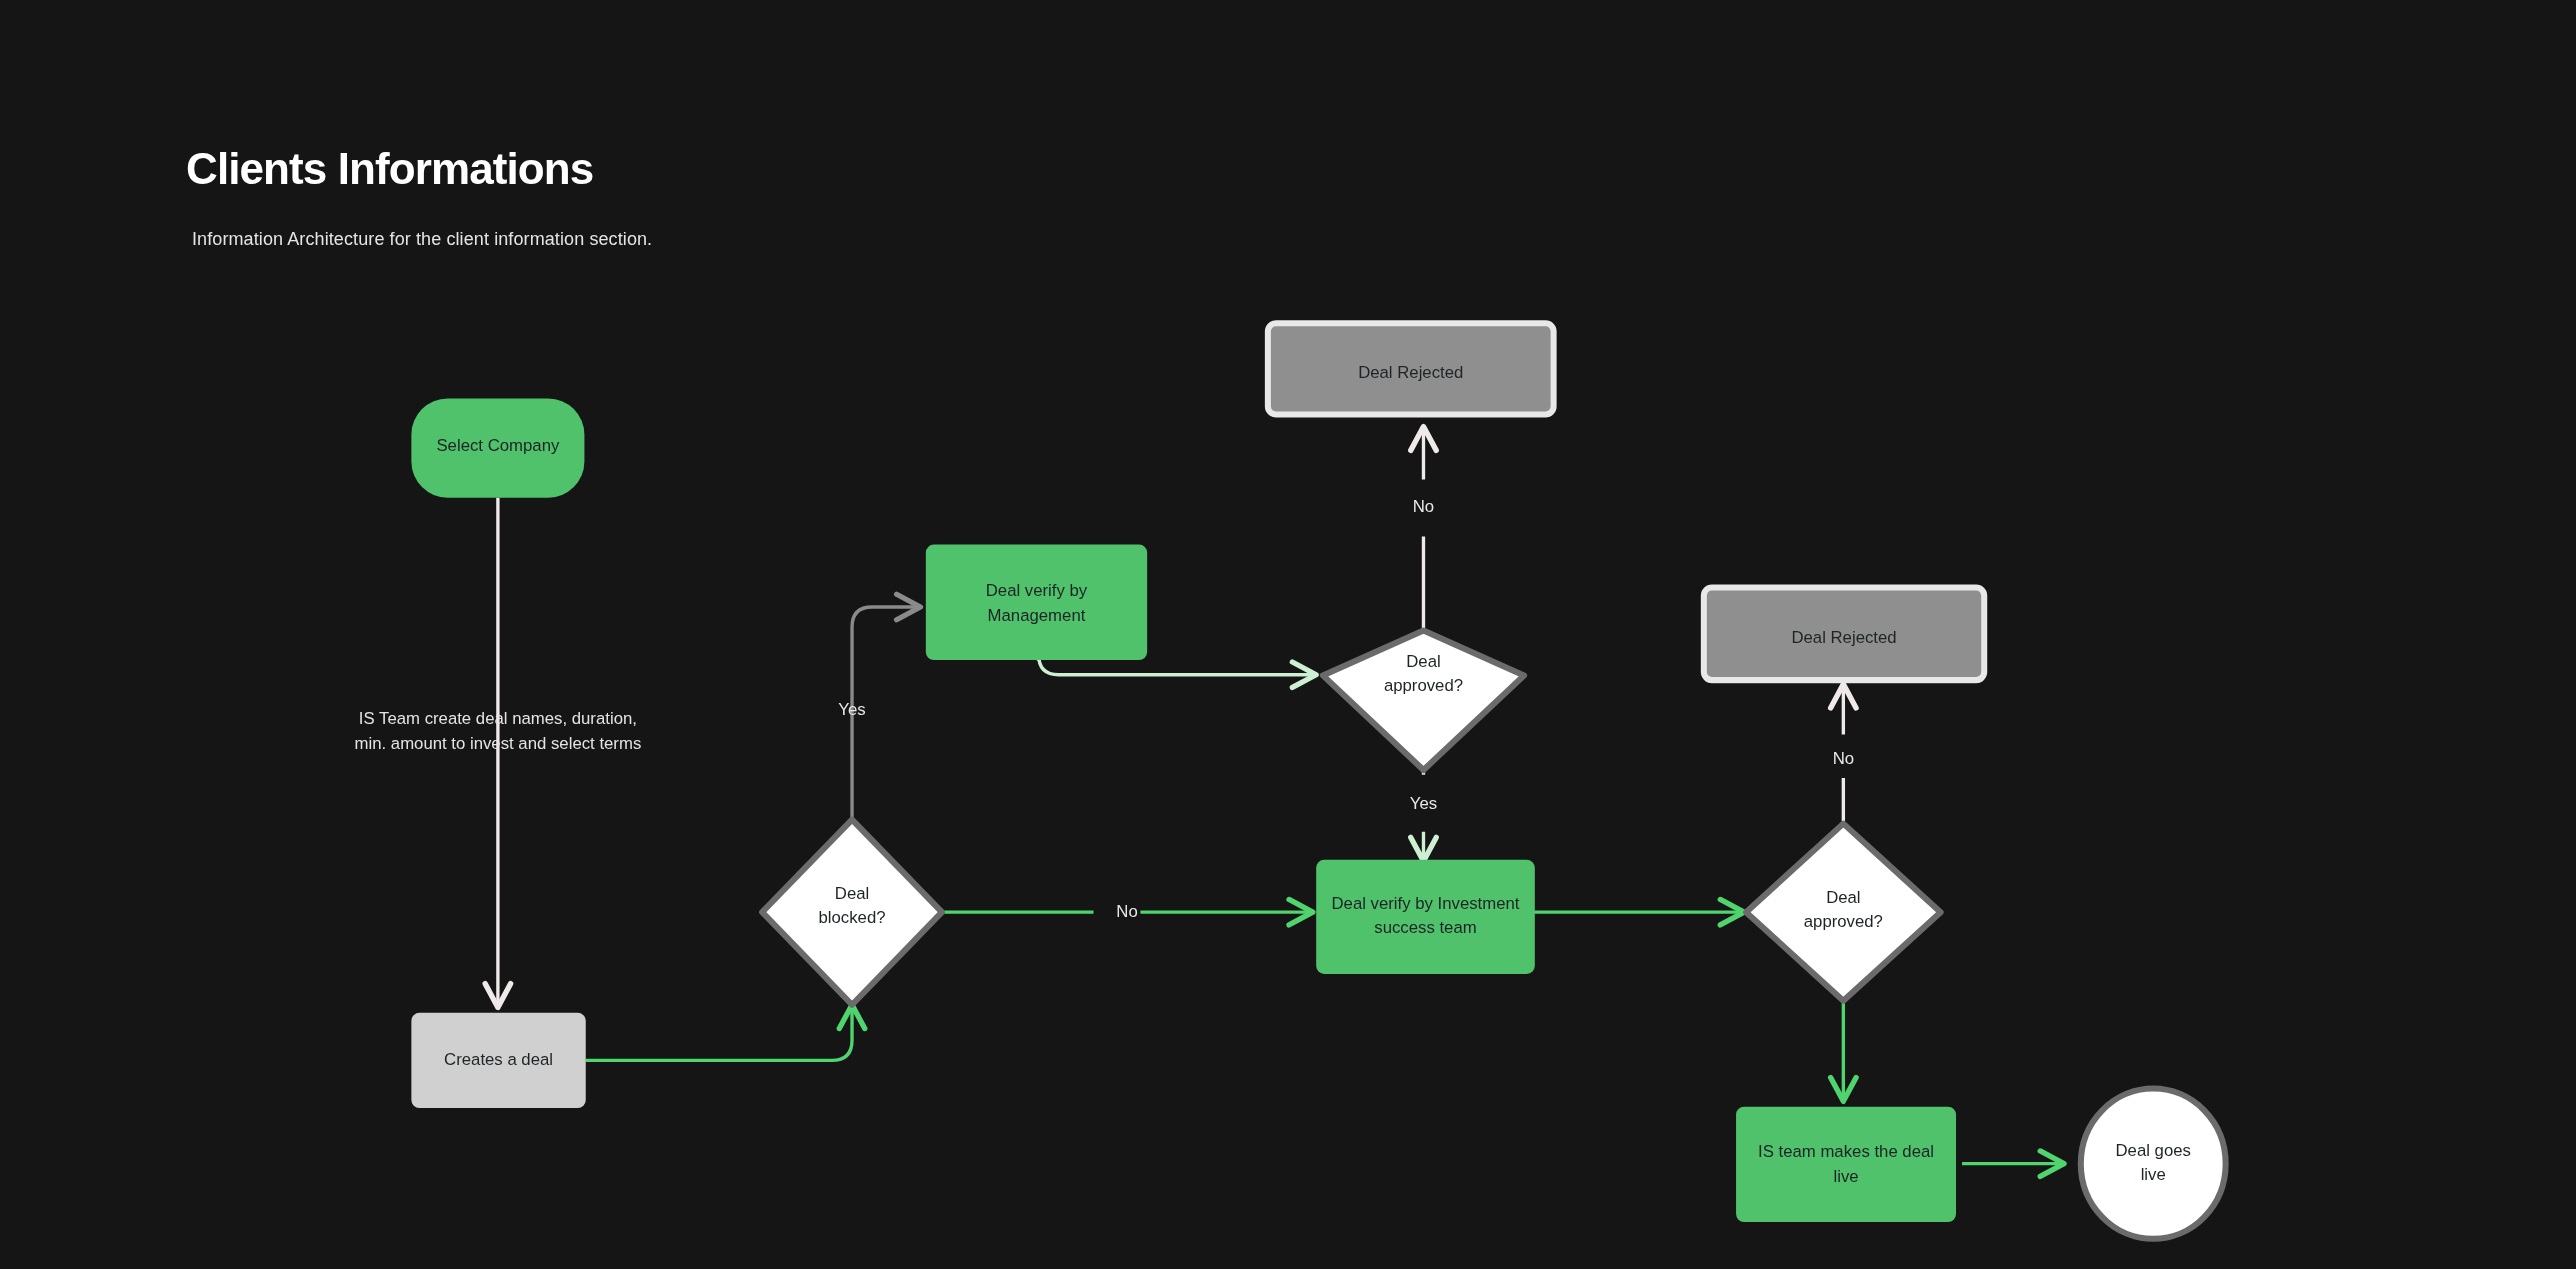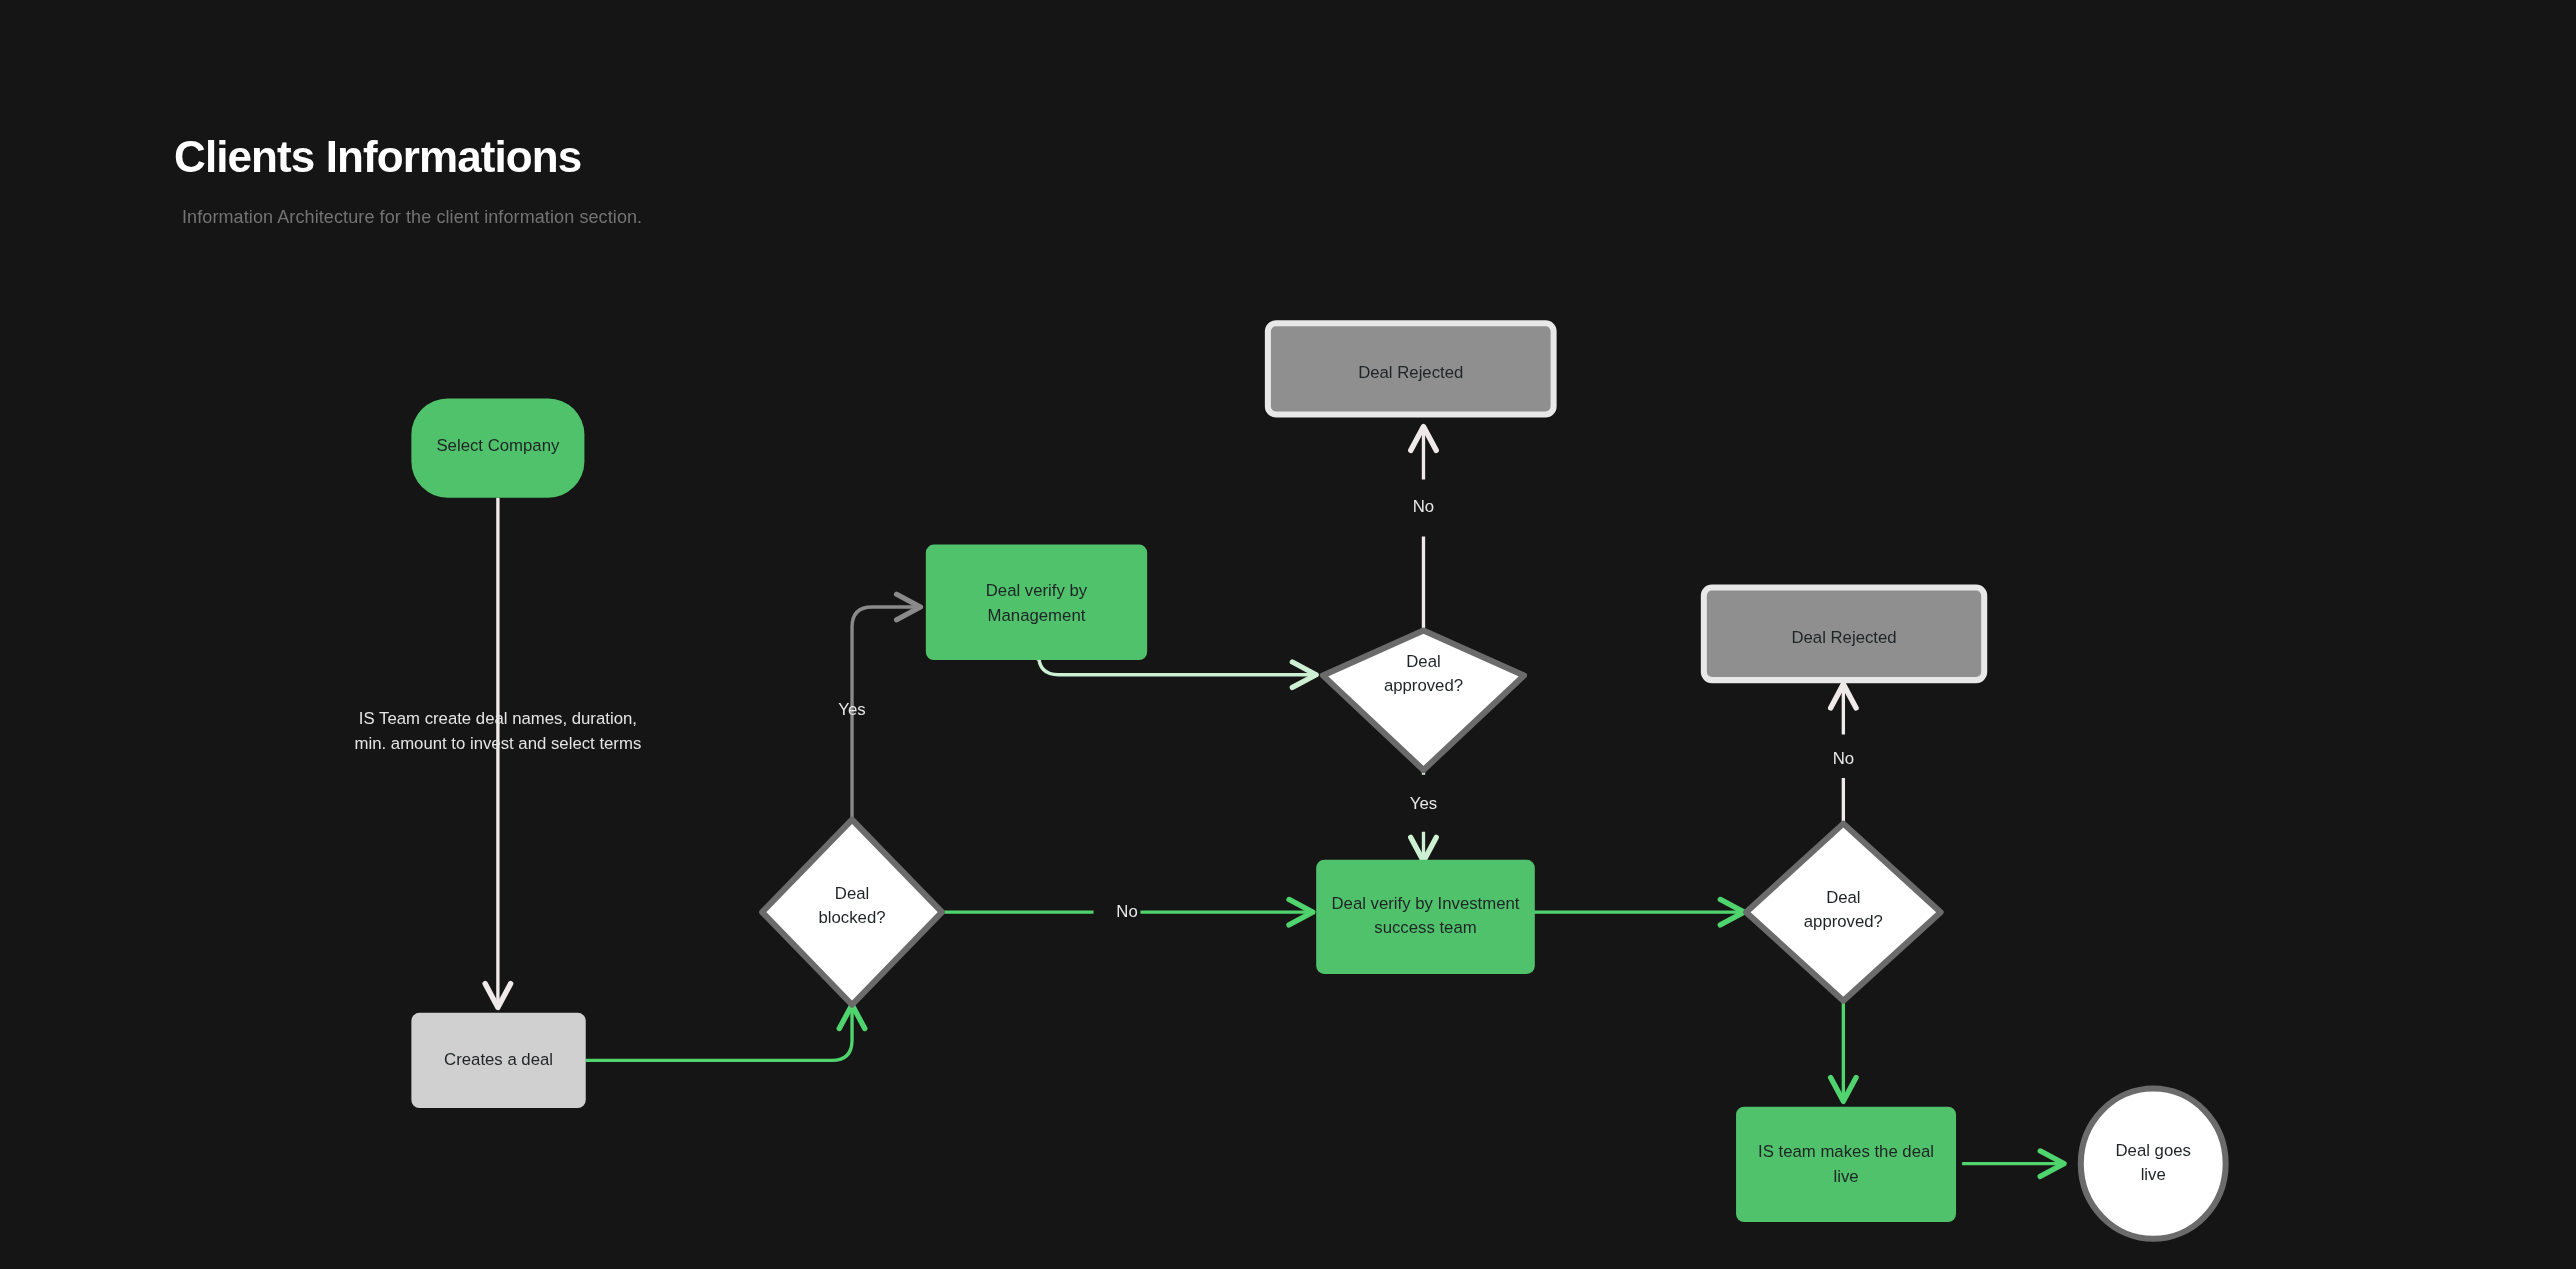--- a/index.html
+++ b/index.html
@@ -14,27 +14,27 @@
     position: relative;
     width: 2576px; height: 1269px;
     background: #151515;
   }
   .header { position: absolute; left: 174px; top: 134px; }
   .page-title {
     font-size: 44px;
     font-weight: 700;
     color: #ffffff;
     letter-spacing: -0.9px;
-    margin: 0;
+    margin: 12px;
     line-height: 1.05;
   }
   .page-subtitle {
     font-size: 18px;
-    color: #737373;
-    margin: 8px;
+    color: #e5e5e5;
+    margin: 18px;
     padding-top: 19px;
     letter-spacing: 0.1px;
   }
   svg.flow {
     position: absolute;
     left: 0; top: 0;
     width: 2576px; height: 1269px;
   }
   .node-label {
     font-family: "Liberation Sans", sans-serif;

